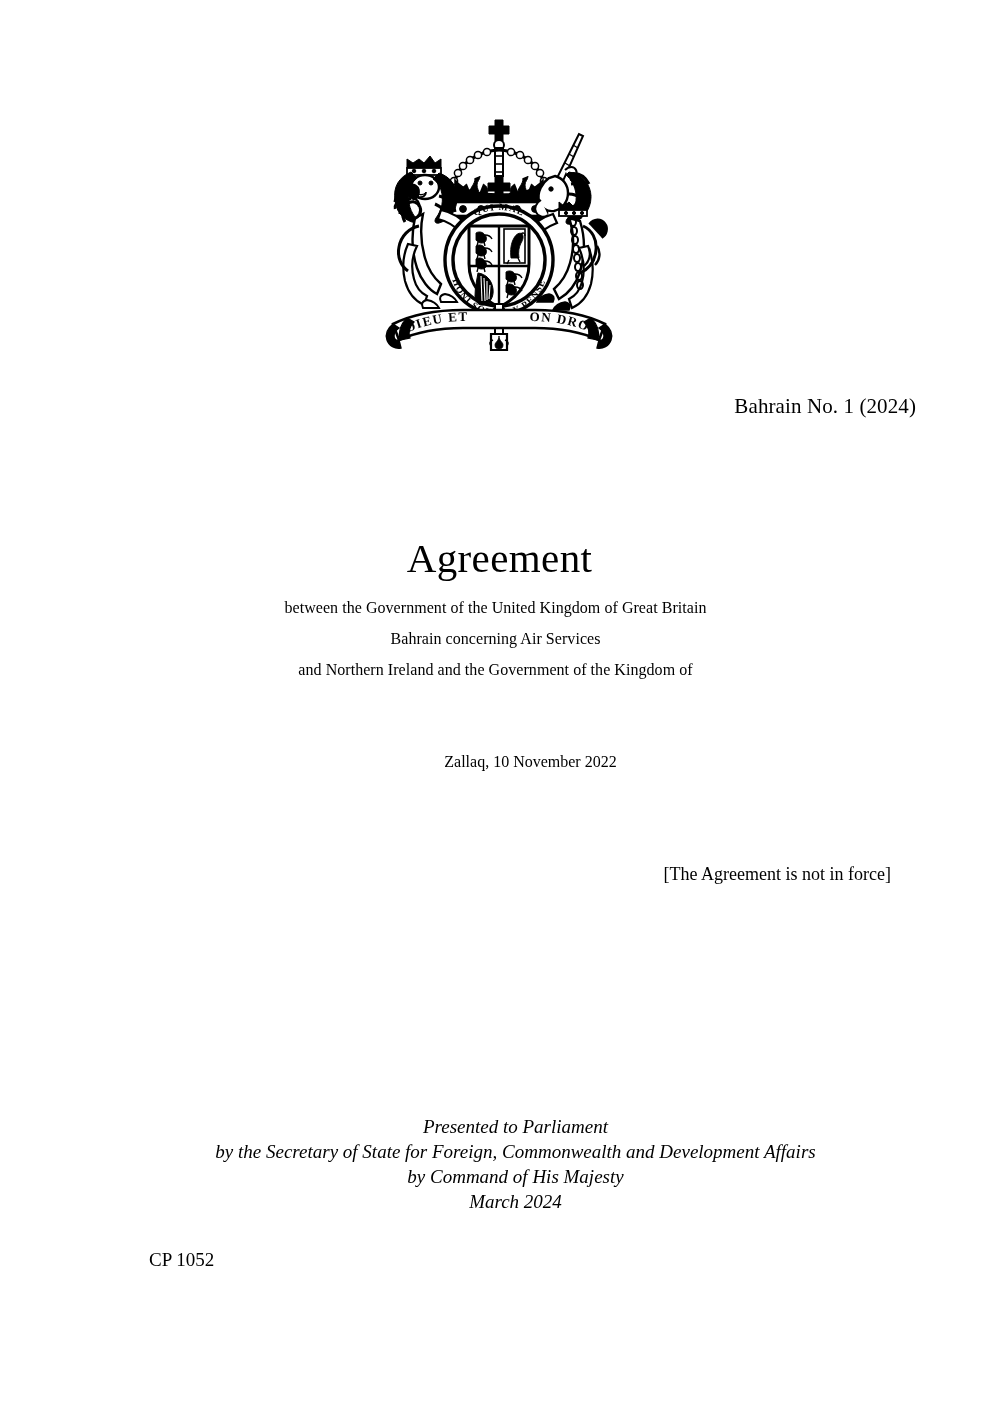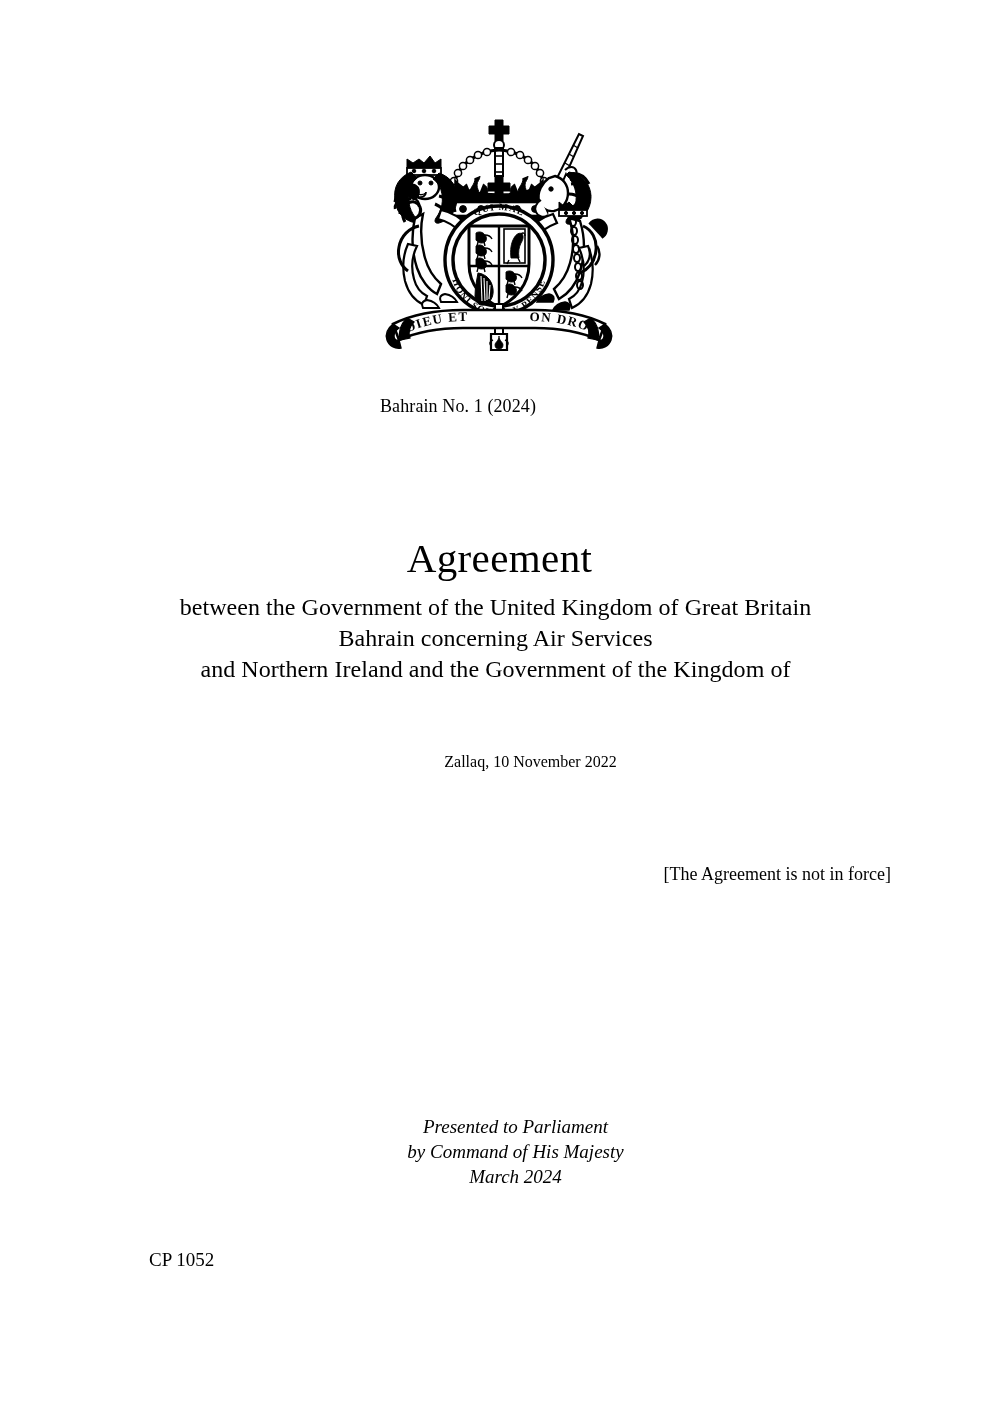--- a/index.html
+++ b/index.html
@@ -31,22 +31,22 @@
     height: 238px;
   }
   .crest svg { display: block; width: 100%; height: 100%; }
 
   
   .series-line {
     position: absolute;
     top: 393px;
     left: 0;
     width: 916px;
-    text-align: center;
-    font-size: 18px;
+    text-align: right;
+    font-size: 21px;
     line-height: 26px;
     letter-spacing: 0.1px;
   }
 
   .doc-title {
     position: absolute;
     top: 498px;
     left: 4px;
     width: 991px;
     text-align: center;
@@ -55,21 +55,21 @@
     font-weight: 400;
     letter-spacing: 0.4px;
   }
 
   .subtitle {
     position: absolute;
     top: 592px;
     left: 0;
     width: 991px;
     text-align: center;
-    font-size: 24px;
+    font-size: 16px;
     line-height: 31px;
     letter-spacing: 0.05px;
   }
   .subtitle div { white-space: nowrap; }
 
   .place-date {
     position: absolute;
     top: 751px;
     left: 0;
     width: 991px;
@@ -356,19 +356,20 @@
     <div>Bahrain concerning Air Services</div>
     <div>and Northern Ireland and the Government of the Kingdom of</div>
   </div>
 
   <div class="place-date">Zallaq, 10 November 2022</div>
 
   <div class="force-note">[The Agreement is not in force]</div>
 
   <div class="presentation">
     <div>Presented to Parliament</div>
+    <div>by the Secretary of State for Foreign, Commonwealth and Development Affairs</div>
     <div>by Command of His Majesty</div>
     <div>March 2024</div>
   </div>
 
   <div class="cp-number">CP 1052</div>
 
 </div>
 
 </body></html>

